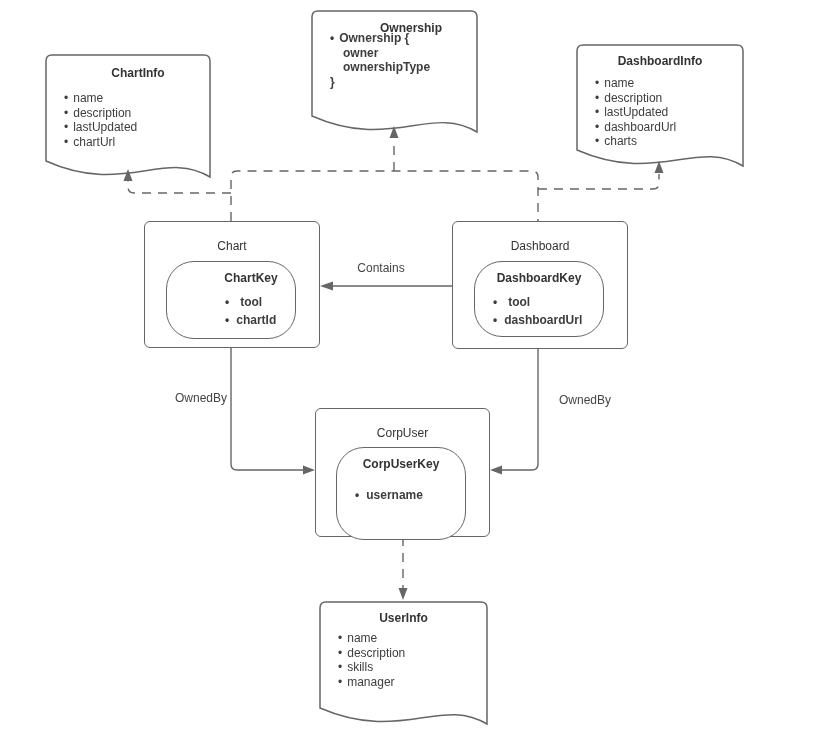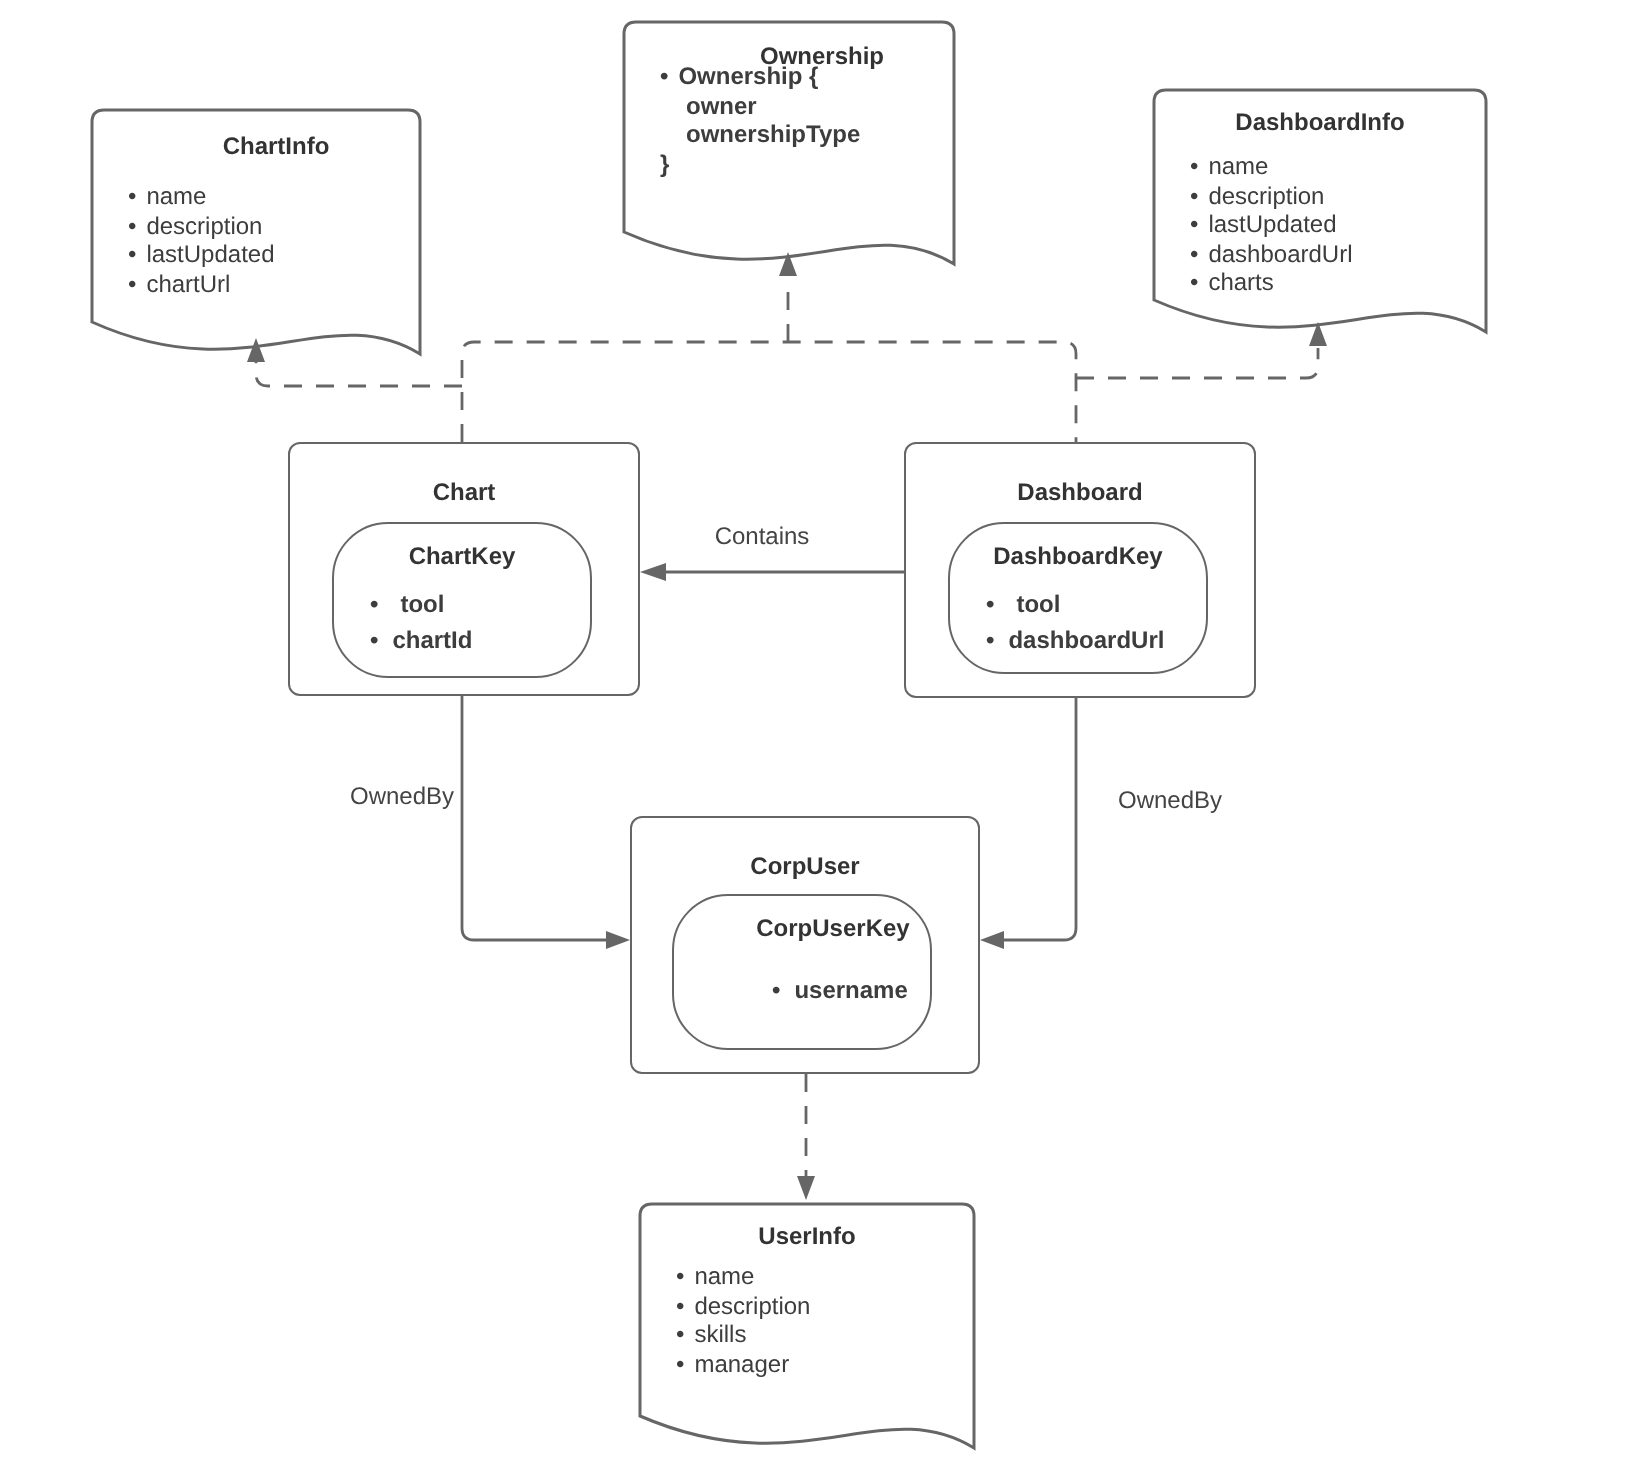--- a/index.html
+++ b/index.html
@@ -15,21 +15,21 @@
     font-size:12px; font-weight:bold; color:#333333; white-space:nowrap; }
   .doc-fields { position:absolute; left:0; right:0; }
   .f-row { font-size:12px; line-height:14.6px; color:#3d3d3d; padding-left:18px; white-space:nowrap; }
   .f-row::before { content:"\2022"; margin-right:5px; color:#3d3d3d; }
   .f-row.indent { padding-left:31px; }
   .f-row.nobullet::before { content:""; margin-right:0; }
 
   
   .entity { position:absolute; box-sizing:border-box; background:#ffffff;
     border:1.5px solid #666666; border-radius:6px; }
-  .entity-title { text-align:center; font-size:12px; font-weight:bold;
+  .entity-title { text-align:center; font-size:12px; font-weight:normal;
     color:#333333; margin-top:17px; white-space:nowrap; }
   .keybox { position:absolute; box-sizing:border-box; background:#ffffff;
     border:1.5px solid #666666; border-radius:28px; }
   .key-title { text-align:center; font-size:12px; font-weight:bold;
     color:#333333; margin-top:9px; white-space:nowrap; }
   .key-fields { margin-top:8px; padding-left:18px;font-weight:bold; }
   .key-fields.gap-lg { margin-top:15px; }
   .k-row { font-size:12px; line-height:18px; color:#3d3d3d; white-space:nowrap; }
   .k-row::before { content:"\2022"; margin-right:7px; color:#3d3d3d; }
   .k-row.sp::before { margin-right:11px; }
@@ -106,21 +106,21 @@
     <div class="doc-fields" style="top:29px;">
       <div class="f-row">name</div>
       <div class="f-row">description</div>
       <div class="f-row">skills</div>
       <div class="f-row">manager</div>
     </div>
   </div>
 
   <div class="entity" style="left:144px; top:221px; width:176px; height:127px;">
     <div class="entity-title">Chart</div>
-    <div class="keybox" style="left:21px; top:39px; width:130px; height:78px;">
+    <div class="keybox" style="left:21px; top:39px; width:130px; height:78px;padding-left:40px;">
       <div class="key-title">ChartKey</div>
       <div class="key-fields">
         <div class="k-row sp">tool</div>
         <div class="k-row">chartId</div>
       </div>
     </div>
   </div>
 
   <div class="entity" style="left:452px; top:221px; width:176px; height:128px;">
     <div class="entity-title">Dashboard</div>
@@ -128,21 +128,21 @@
       <div class="key-title">DashboardKey</div>
       <div class="key-fields">
         <div class="k-row sp">tool</div>
         <div class="k-row">dashboardUrl</div>
       </div>
     </div>
   </div>
 
   <div class="entity" style="left:315px; top:408px; width:175px; height:129px;">
     <div class="entity-title">CorpUser</div>
-    <div class="keybox" style="left:20px; top:38px; width:130px; height:78px;padding-left:31px;">
+    <div class="keybox" style="left:20px; top:38px; width:130px; height:93px;">
       <div class="key-title">CorpUserKey</div>
       <div class="key-fields gap-lg">
         <div class="k-row">username</div>
       </div>
     </div>
   </div>
 
   <div class="edge-label" style="left:336px; top:261px;">Contains</div>
   <div class="edge-label" style="left:156px; top:391px;">OwnedBy</div>
   <div class="edge-label" style="left:540px; top:393px;">OwnedBy</div>

